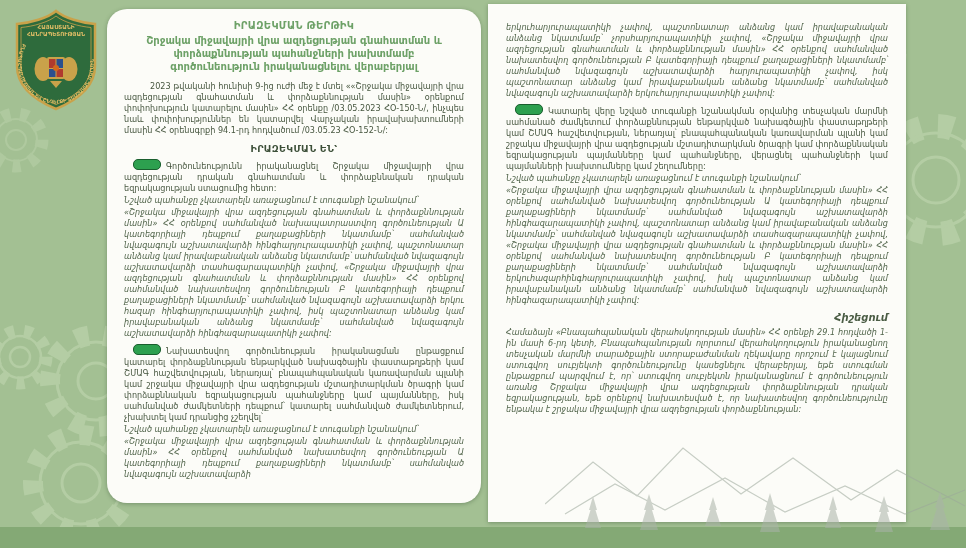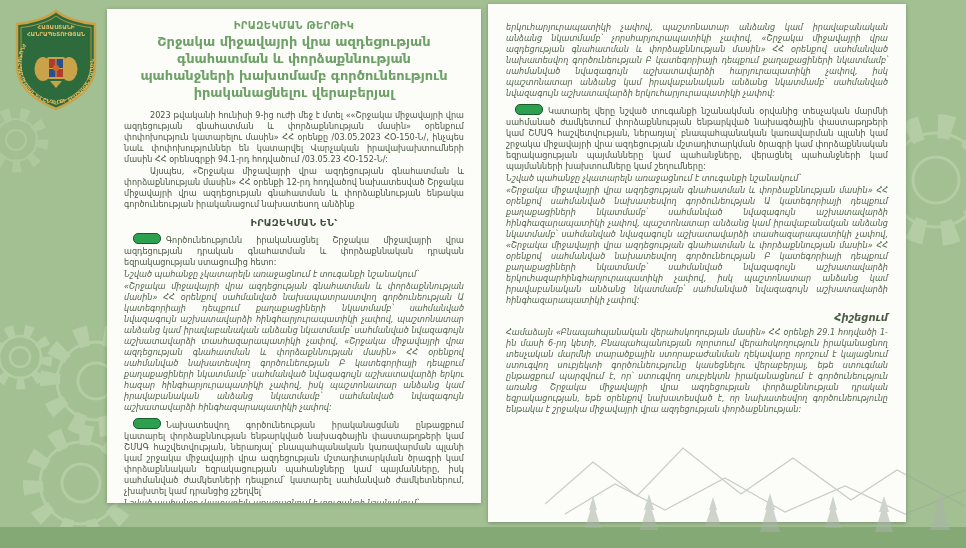--- a/index.html
+++ b/index.html
@@ -6,30 +6,30 @@
   body{
     width:966px;height:548px;position:relative;overflow:hidden;
     background:#a3c093;
     font-family:"DejaVu Sans", sans-serif;
   }
   .gears{position:absolute;pointer-events:none;}
   .page{
     position:absolute;background:#fcfcf8;box-sizing:border-box;
     box-shadow:0 1px 4px rgba(35,60,35,.35);z-index:2;overflow:hidden;
   }
-  #left-page{left:107px;top:9px;width:374px;height:494px;padding:9px 17px 6px 17px;}
+  #left-page{left:107px;top:9px;width:374px;height:494px;padding:9px 17px 6px 17px;border-radius:20px;}
   #right-page{left:488px;top:4px;width:418px;height:518px;padding:18px 18px 6px 18px;}
   .page p{margin:0 0 1px 0;}
   .t-title{
     text-align:center;font-weight:bold;color:#6da167;
     font-size:10px;margin:2px 0 3px 0 !important;letter-spacing:.3px;
   }
   .t-sub{
     text-align:center;font-weight:bold;color:#6da167;
-    font-size:13px;line-height:1.3;margin:0 6px 8px 6px !important;
+    font-size:10px;line-height:1.3;margin:0 6px 8px 6px !important;
   }
   .body-text{
     font-size:8.1px;line-height:1.36;color:#46563f;text-align:justify;
   }
   .indent{text-indent:26px;}
   .heading-center{
     text-align:center;font-weight:bold;color:#3c4f38;font-size:9.5px;
     margin:7px 0 5px 0 !important;letter-spacing:.3px;
   }
   .bullet{margin-top:5px !important;text-indent:9px;}
@@ -89,21 +89,20 @@
     <circle cx="95" cy="168" r="48" stroke-width="20" stroke-dasharray="13 15"></circle>
     <circle cx="95" cy="168" r="41" stroke-width="3"></circle>
     <circle cx="95" cy="168" r="19" stroke-width="3"></circle>
   </g>
 </svg>
 
 <div class="page" id="left-page">
   <p class="t-title">ԻՐԱԶԵԿՄԱՆ ԹԵՐԹԻԿ</p>
   <p class="t-sub">Շրջակա միջավայրի վրա ազդեցության գնահատման և փորձաքննության պահանջների խախտմամբ գործունեություն իրականացնելու վերաբերյալ</p>
   <p class="body-text indent">2023 թվականի հունիսի 9-ից ուժի մեջ է մտել ««Շրջակա միջավայրի վրա ազդեցության գնահատման և փորձաքննության մասին» օրենքում փոփոխություն կատարելու մասին» ՀՀ օրենքը /03.05.2023 ՀՕ-150-Ն/, ինչպես նաև փոփոխություններ են կատարվել Վարչական իրավախախտումների մասին ՀՀ օրենսգրքի 94.1-րդ հոդվածում /03.05.23 ՀՕ-152-Ն/:</p>
-  <p class="body-text indent">Այսպես, «Շրջակա միջավայրի վրա ազդեցության գնահատման և փորձաքննության մասին» ՀՀ օրենքի 12-րդ հոդվածով նախատեսված Շրջակա միջավայրի վրա ազդեցության գնահատման և փորձաքննության ենթակա գործունեության իրականացում նախատեսող անձինք</p>
   <p class="heading-center">ԻՐԱԶԵԿՄԱՆ ԵՆ՝</p>
   <p class="body-text bullet"><span class="pill"></span><span>Գործունեությունն իրականացնել Շրջակա միջավայրի վրա ազդեցության դրական գնահատման և փորձաքննական դրական եզրակացության ստացումից հետո:</span></p>
   <p class="body-text it lead">Նշված պահանջը չկատարելն առաջացնում է տուգանքի նշանակում՝</p>
   <p class="body-text it">«Շրջակա միջավայրի վրա ազդեցության գնահատման և փորձաքննության մասին» ՀՀ օրենքով սահմանված նախապատրաստվող գործունեության Ա կատեգորիայի դեպքում քաղաքացիների նկատմամբ՝ սահմանված նվազագույն աշխատավարձի հինգհարյուրապատիկի չափով, պաշտոնատար անձանց կամ իրավաբանական անձանց նկատմամբ՝ սահմանված նվազագույն աշխատավարձի տասհազարապատիկի չափով, «Շրջակա միջավայրի վրա ազդեցության գնահատման և փորձաքննության մասին» ՀՀ օրենքով սահմանված նախատեսվող գործունեության Բ կատեգորիայի դեպքում քաղաքացիների նկատմամբ՝ սահմանված նվազագույն աշխատավարձի երկու հազար հինգհարյուրապատիկի չափով, իսկ պաշտոնատար անձանց կամ իրավաբանական անձանց նկատմամբ՝ սահմանված նվազագույն աշխատավարձի հինգհազարապատիկի չափով:</p>
   <p class="body-text bullet"><span class="pill"></span><span>Նախատեսվող գործունեության իրականացման ընթացքում կատարել փորձաքննության ենթարկված նախագծային փաստաթղթերի կամ ՇՄԱԳ հաշվետվության, ներառյալ՝ բնապահպանական կառավարման պլանի կամ շրջակա միջավայրի վրա ազդեցության մշտադիտարկման ծրագրի կամ փորձաքննական եզրակացության պահանջները կամ պայմանները, իսկ սահմանված ժամկետների դեպքում՝ կատարել սահմանված ժամկետներում, չխախտել կամ դրանցից չշեղվել՝</span></p>
   <p class="body-text it lead">Նշված պահանջը չկատարելն առաջացնում է տուգանքի նշանակում՝</p>
   <p class="body-text it">«Շրջակա միջավայրի վրա ազդեցության գնահատման և փորձաքննության մասին» ՀՀ օրենքով սահմանված նախատեսվող գործունեության Ա կատեգորիայի դեպքում քաղաքացիների նկատմամբ՝ սահմանված նվազագույն աշխատավարձի</p>
 </div>
 
 <div class="page" id="right-page">

